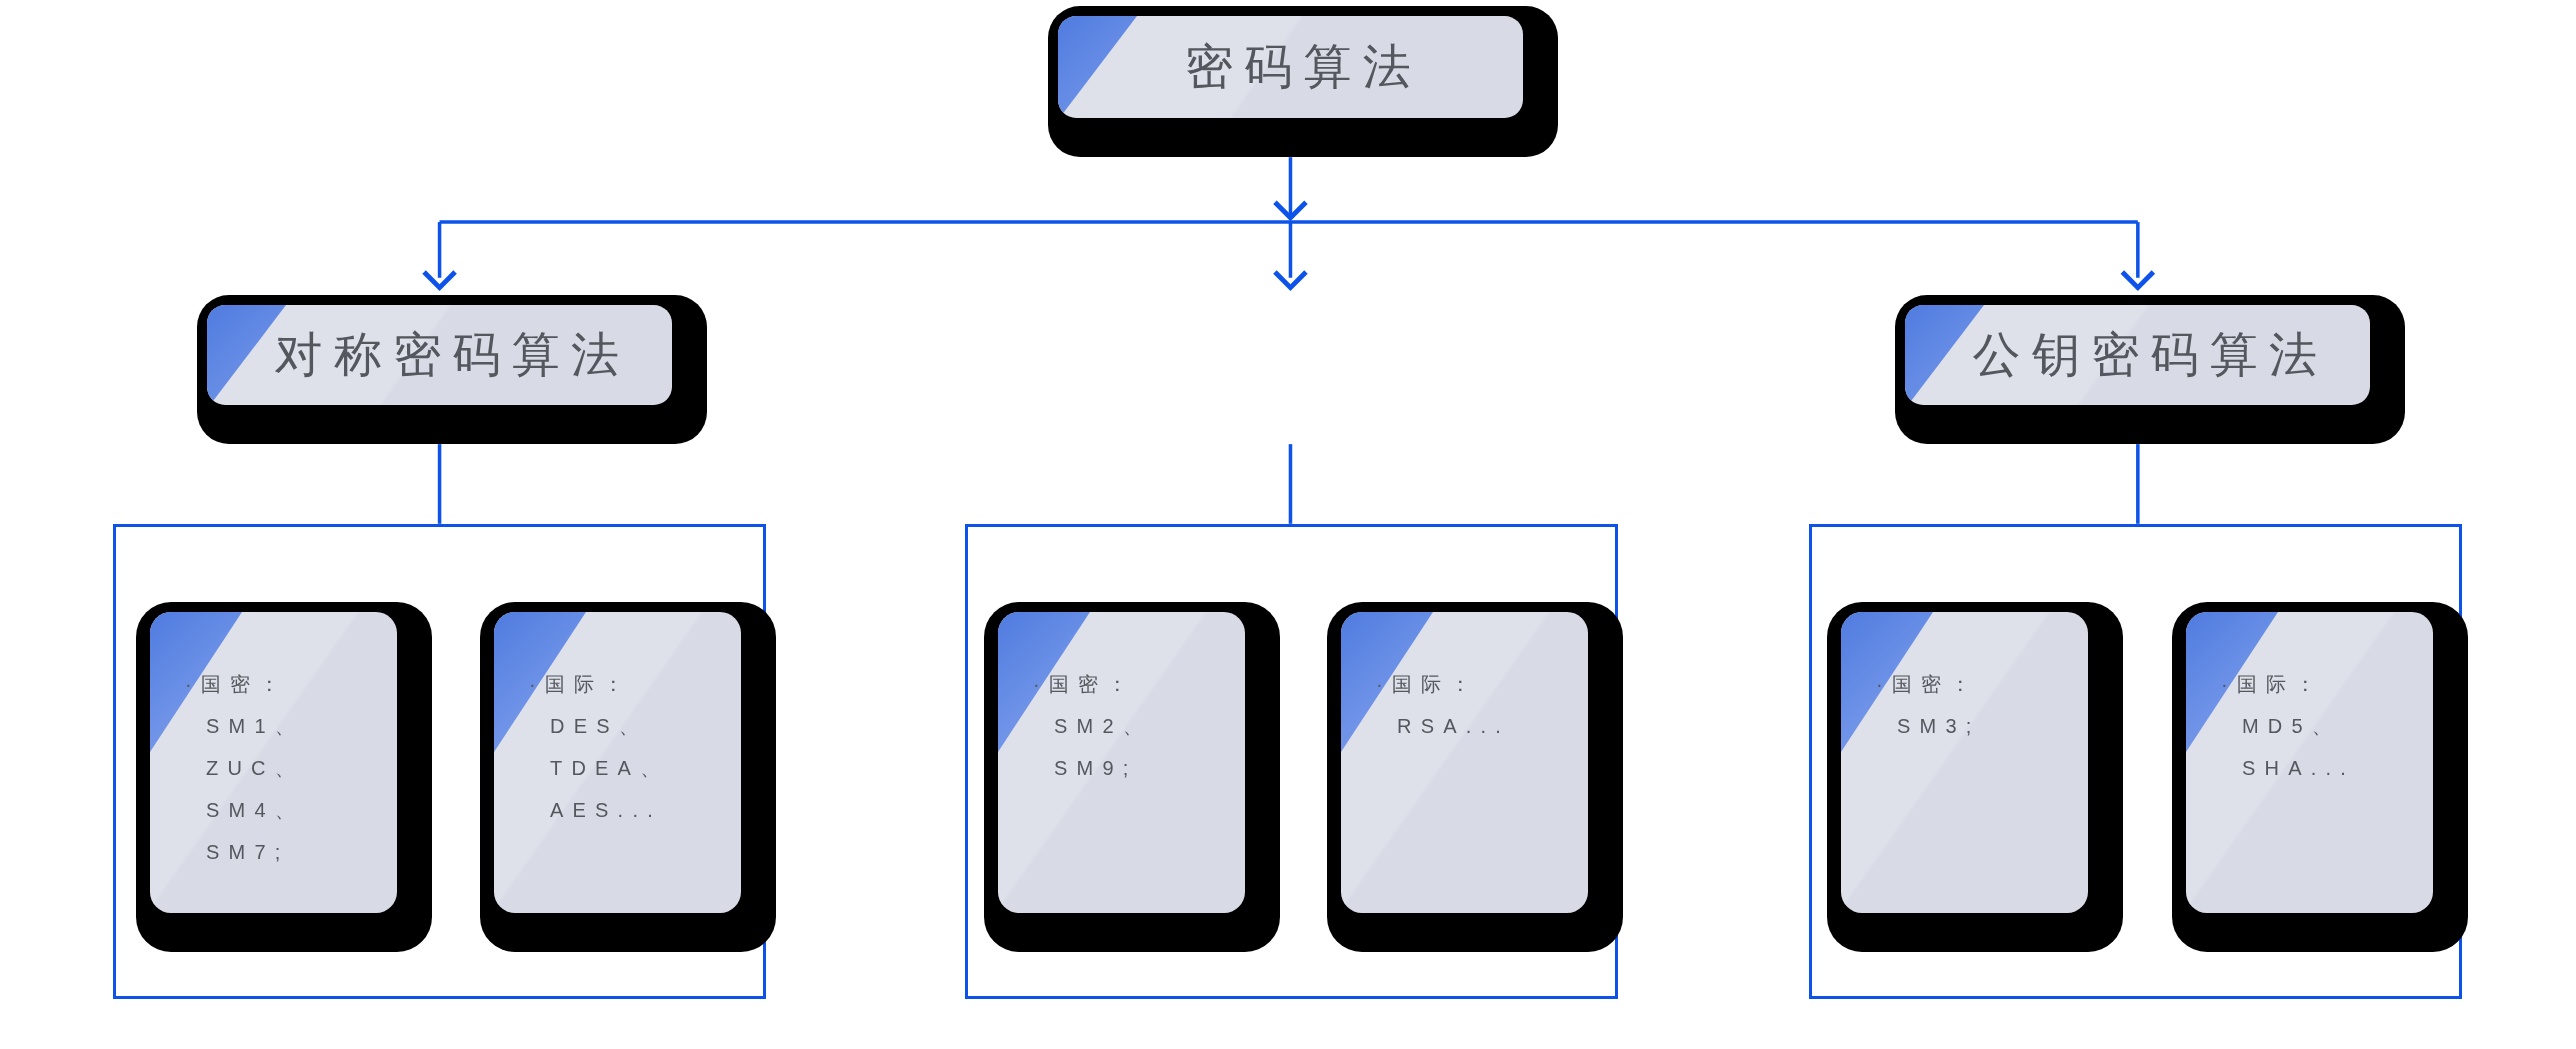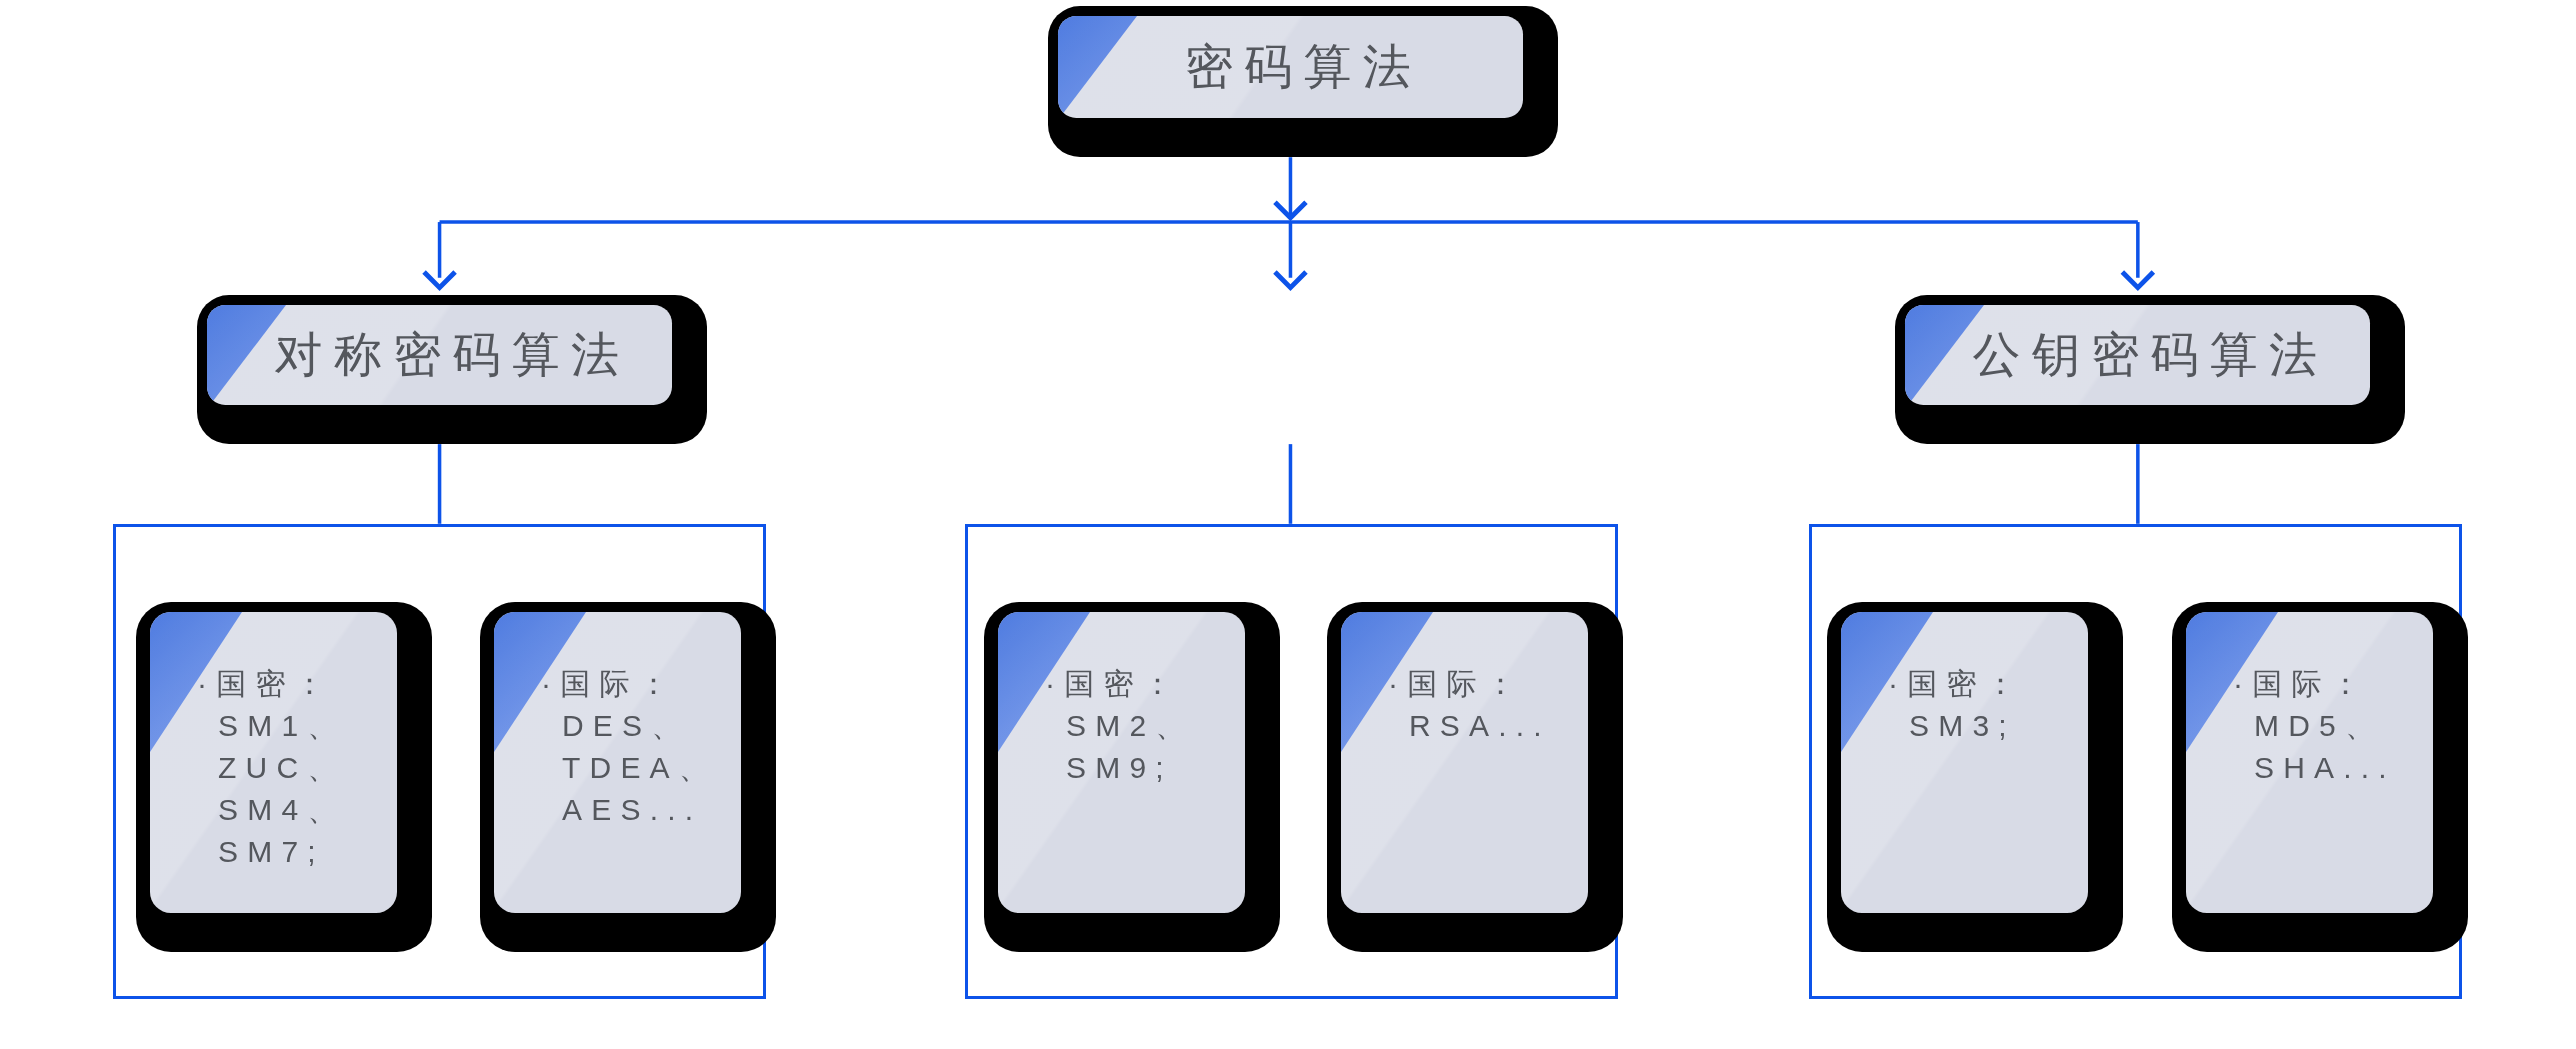--- a/index.html
+++ b/index.html
@@ -38,23 +38,23 @@
     position:absolute;left:0;top:0;right:0;bottom:0;
     background:linear-gradient(125deg,rgba(255,255,255,0.16) 0%,rgba(255,255,255,0.16) 45%,rgba(255,255,255,0) 46%);
   }
   .title{
     position:absolute;left:0;top:0;right:0;bottom:0;
     display:flex;align-items:center;justify-content:center;
     font-size:48px;letter-spacing:11.3px;padding-left:26px;
     color:#54575d;white-space:nowrap;
   }
   .card-text{
-    position:absolute;left:16px;top:0;right:0;
+    position:absolute;left:4px;top:0;right:0;
     padding:51px 18px 0 52px;text-indent:-21px;
-    font-size:30px;line-height:42px;letter-spacing:9.2px;
+    font-size:20px;line-height:42px;letter-spacing:9.2px;
     color:#54575d;white-space:pre-line;
   }
 </style>
 </head>
 <body>
 
 <div class="canvas">
 
   <svg class="wires" viewBox="0 0 3653 1488">
     <path class="w ln" d="M1830 223 V305"></path>

